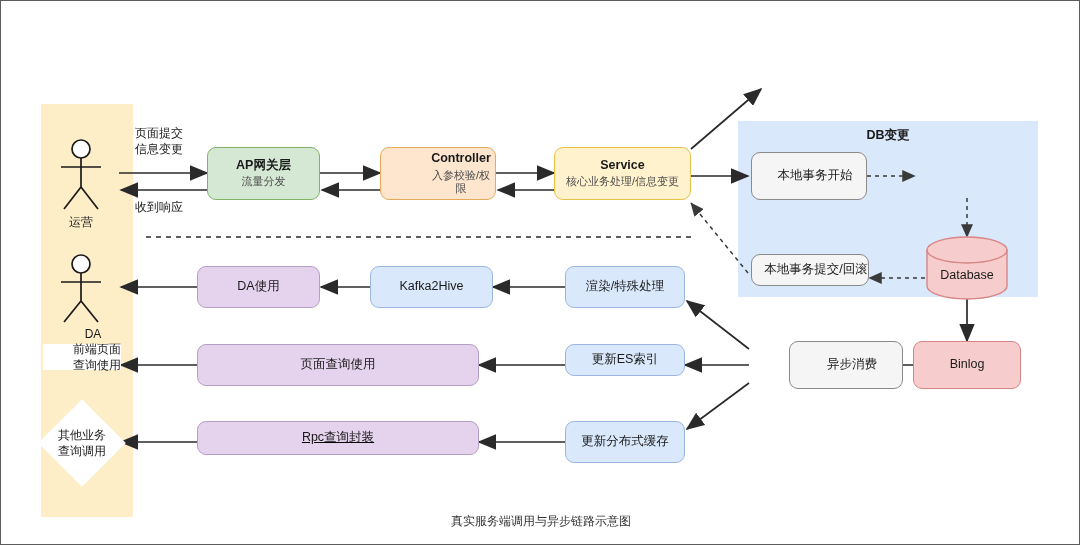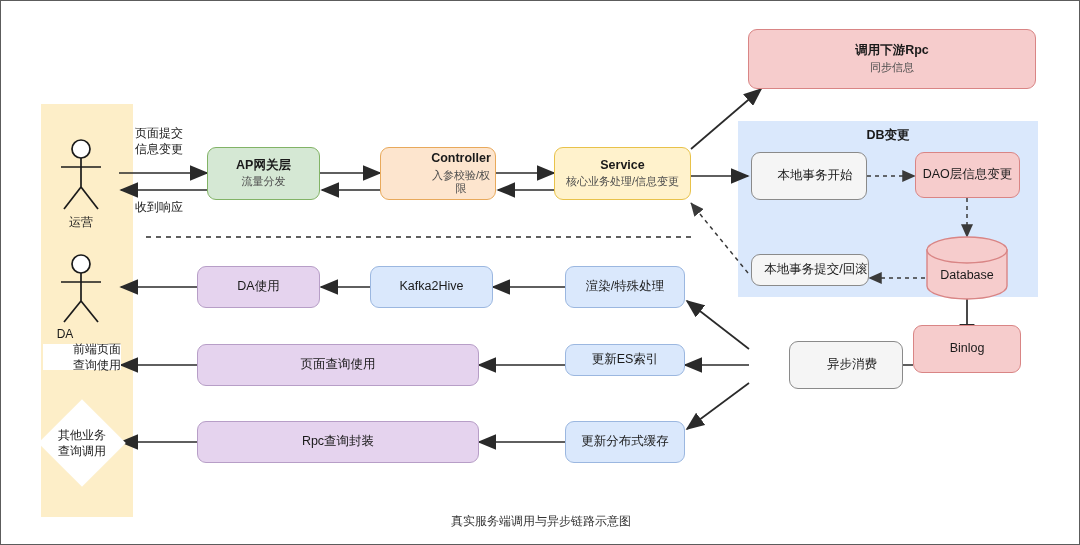--- a/index.html
+++ b/index.html
@@ -130,21 +130,21 @@
       <line x1="80" y1="300" x2="97" y2="321"></line>
     </g>
 
     <g fill="#f6cccc" stroke="#d98585" stroke-width="1.4">
       <path d="M926,249 L926,285 A40,13 0 0 0 1006,285 L1006,249 Z"></path>
       <ellipse cx="966" cy="249" rx="40" ry="13"></ellipse>
     </g>
   </svg>
 
   <div class="actor-name" style="left:40px;top:213px;width:80px;">运营</div>
-  <div class="actor-name" style="left:24px;top:326px;width:80px;">DA</div>
+  <div class="actor-name" style="left:52px;top:326px;width:80px;">DA</div>
 
   <div class="node plain-white" style="left:42px;top:343px;width:78px;height:26px;align-items:flex-end;">
     <span class="lbl" style="position:static;text-align:center;">前端页面
 查询使用</span>
   </div>
 
   <div class="diamond-wrap" style="left:50px;top:411px;width:62px;height:62px;">
     <div class="diamond-bg"></div>
     <div class="diamond-txt">其他业务
 查询调用</div>
@@ -162,42 +162,35 @@
   <div class="node rounded peach" style="left:379px;top:146px;width:116px;height:53px;padding-left:46px;">
     <span class="title">Controller</span>
     <span class="sub">入参校验/权限</span>
   </div>
 
   <div class="node rounded yellow" style="left:553px;top:146px;width:137px;height:53px;">
     <span class="title">Service</span>
     <span class="sub">核心业务处理/信息变更</span>
   </div>
 
-  <div class="node rounded pink" style="left:747px;top:28px;width:288px;height:60px;">
-    <span class="title">调用下游Rpc</span>
-    <span class="sub">同步信息</span>
-  </div>
 
   <div class="node rounded grey" style="left:750px;top:151px;width:116px;height:48px;">
     <span class="title-plain">本地事务开始</span>
   </div>
 
-  <div class="node rounded pink" style="left:914px;top:151px;width:105px;height:46px;">
-    <span class="title-plain">DAO层信息变更</span>
-  </div>
 
   <div class="node rounded grey" style="left:750px;top:253px;width:118px;height:32px;">
     <span class="title-plain">本地事务提交/回滚</span>
   </div>
 
   <div class="node" style="left:926px;top:252px;width:80px;height:46px;background:transparent;">
     <span class="title-plain">Database</span>
   </div>
 
-  <div class="node rounded pink" style="left:912px;top:324px;width:108px;height:48px;">
+  <div class="node rounded pink" style="left:912px;top:340px;width:108px;height:48px;">
     <span class="title-plain">Binlog</span>
   </div>
 
   <div class="node rounded grey" style="left:748px;top:340px;width:114px;height:48px;margin-left:40px;">
     <span class="title-plain">异步消费</span>
   </div>
 
   <div class="node rounded blue" style="left:564px;top:265px;width:120px;height:42px;">
     <span class="title-plain">渲染/特殊处理</span>
   </div>
@@ -215,18 +208,18 @@
   </div>
 
   <div class="node rounded purple" style="left:196px;top:265px;width:123px;height:42px;">
     <span class="title-plain">DA使用</span>
   </div>
 
   <div class="node rounded purple" style="left:196px;top:343px;width:282px;height:42px;">
     <span class="title-plain">页面查询使用</span>
   </div>
 
-  <div class="node rounded purple" style="left:196px;top:420px;width:282px;height:42px;">
+  <div class="node rounded purple" style="left:196px;top:420px;width:282px;height:34px;text-decoration:underline;">
     <span class="title-plain">Rpc查询封装</span>
   </div>
 
   <div id="caption">真实服务端调用与异步链路示意图</div>
 </div>
 
 </body></html>

